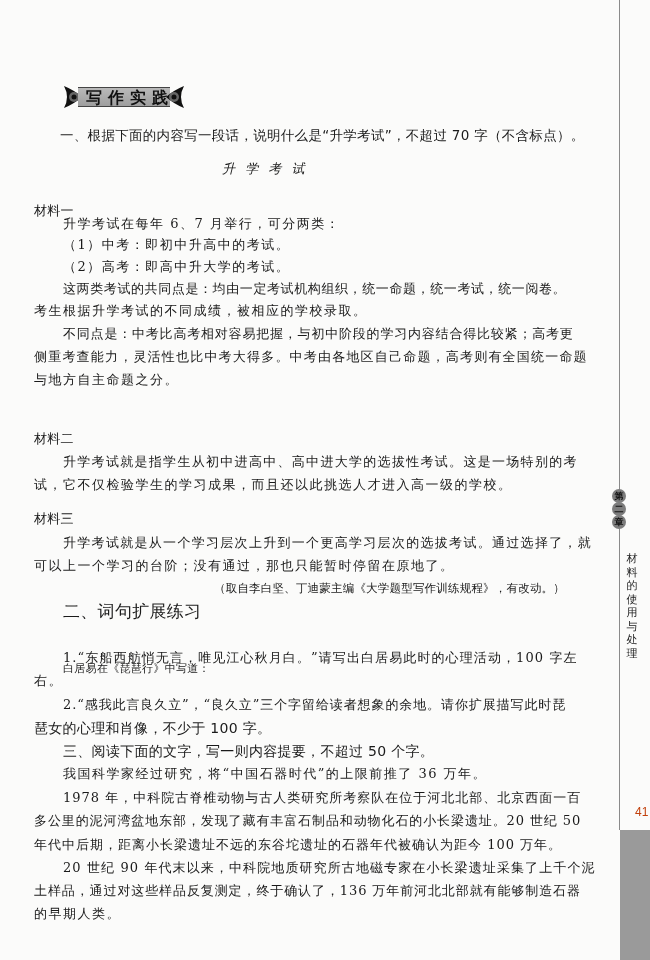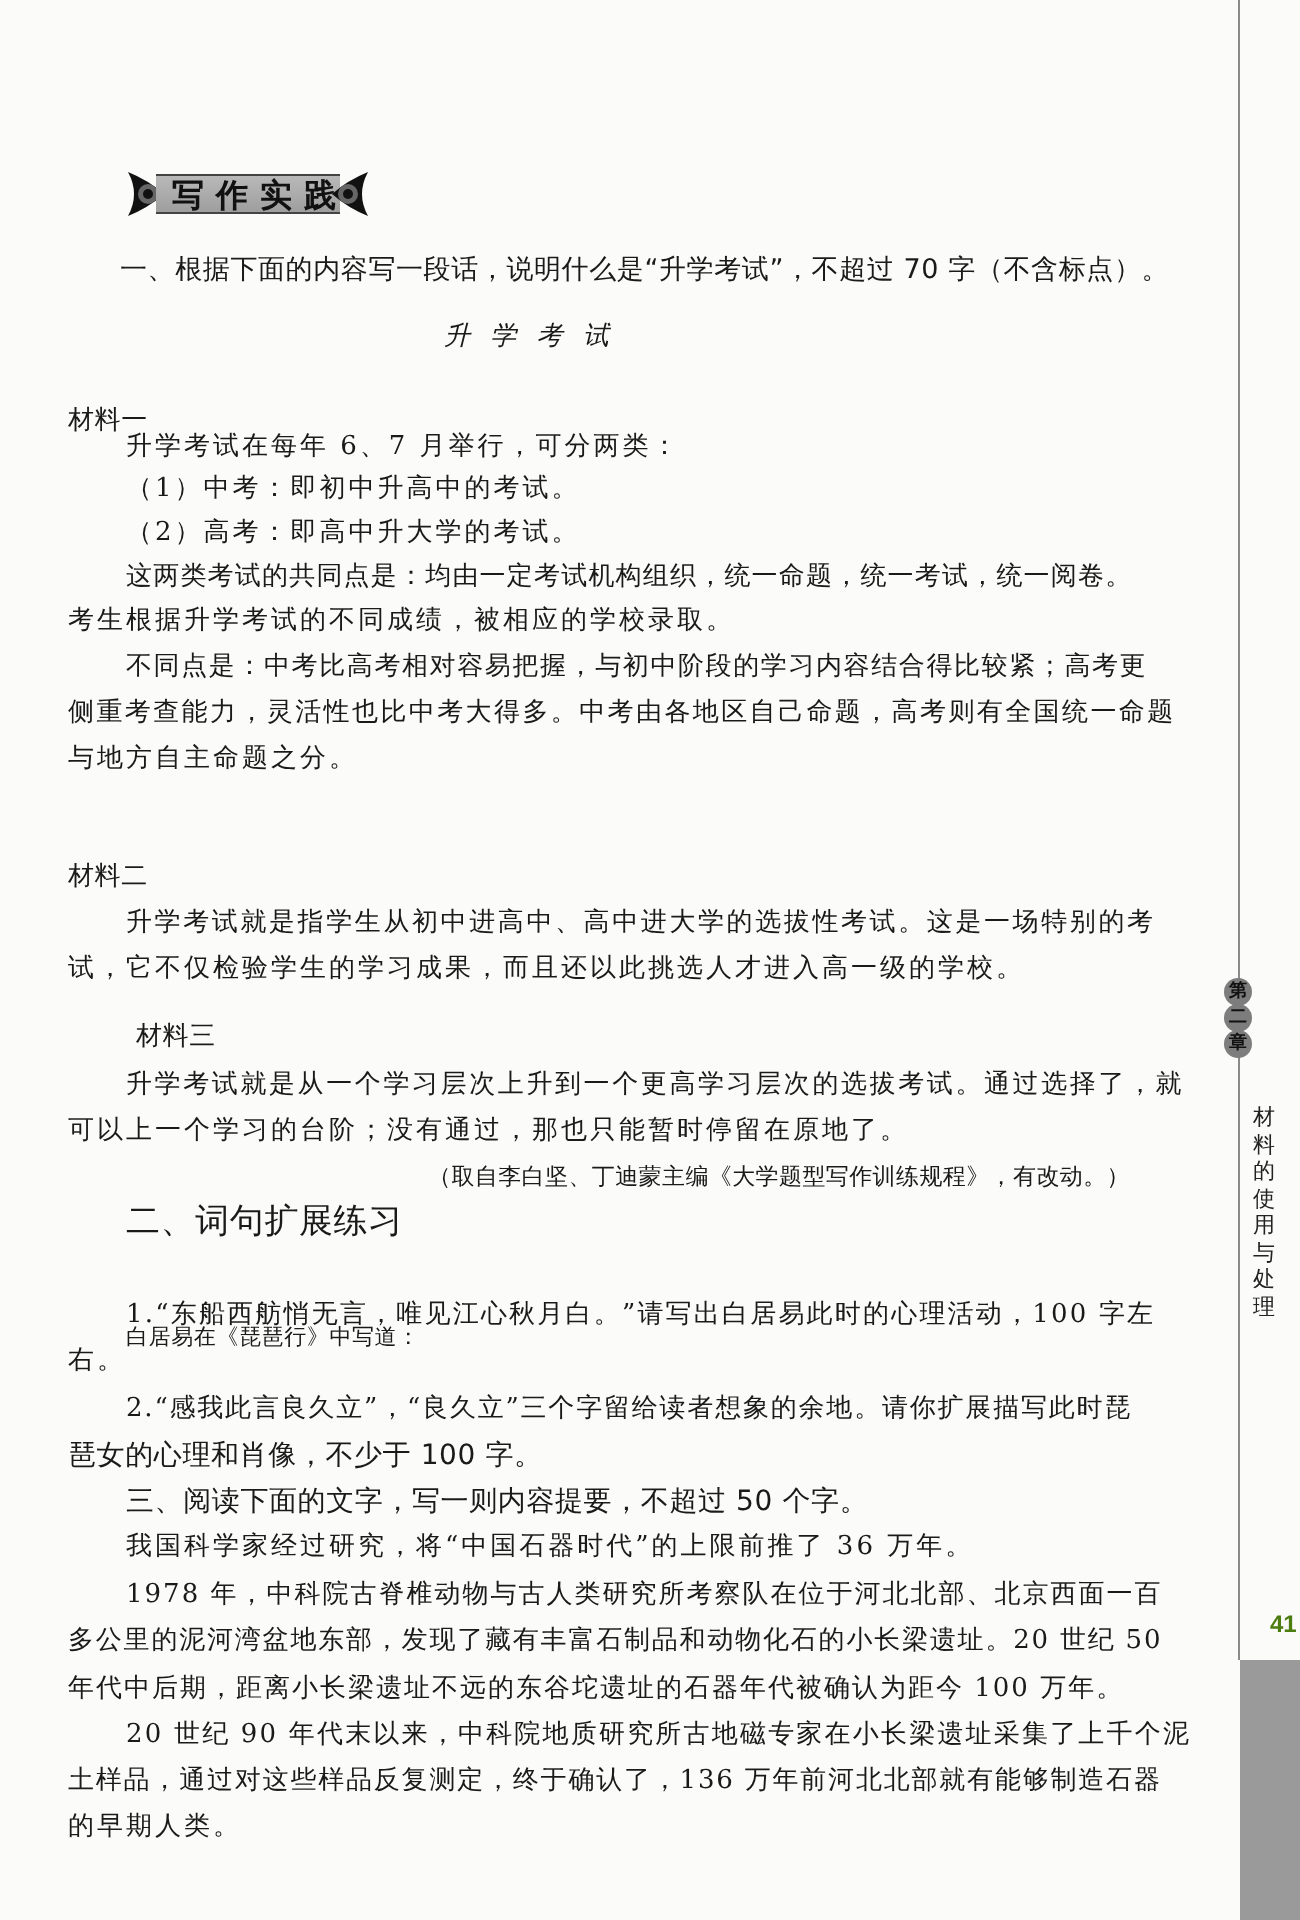--- a/index.html
+++ b/index.html
@@ -31,22 +31,22 @@
     position: absolute; left: 612px; width: 14px; height: 14px; border-radius: 50%;
     background: #7d7d7d; color: #111; font-size: 9px; line-height: 14px; text-align: center;
     font-weight: bold; font-family: "DejaVu Serif", serif;
   }
   .side-title {
     position: absolute; left: 625px; top: 552px; width: 14px;
     font-size: 11px; line-height: 13.5px; text-align: center; color: #222;
     font-family: "DejaVu Serif", serif;
   }
   .pagenum {
-    position: absolute; left: 635px; top: 805px; font-size: 12px; font-weight: bold;
-    font-family: "Liberation Sans", sans-serif; color: #4d7c0f;
+    position: absolute; left: 635px; top: 805px; font-size: 12px; font-weight: normal;
+    font-family: "Liberation Sans", sans-serif; color: #c2410c;
   }
   .greyblock {
     position: absolute; left: 620px; top: 830px; width: 30px; height: 130px; background: #9a9a9a;
   }
 </style>
 </head>
 <body>
 
 <div class="banner">
   <svg class="orn" style="left:0" viewBox="0 0 22 26">
@@ -73,21 +73,21 @@
 <div class="t" style="left:63px; top:281px; letter-spacing:0.6px;">这两类考试的共同点是：均由一定考试机构组织，统一命题，统一考试，统一阅卷。</div>
 <div class="t" style="left:34px; top:303px;">考生根据升学考试的不同成绩，被相应的学校录取。</div>
 <div class="t" style="left:63px; top:326px; letter-spacing:0.8px;">不同点是：中考比高考相对容易把握，与初中阶段的学习内容结合得比较紧；高考更</div>
 <div class="t" style="left:34px; top:349px; letter-spacing:1.2px;">侧重考查能力，灵活性也比中考大得多。中考由各地区自己命题，高考则有全国统一命题</div>
 <div class="t" style="left:34px; top:372px;">与地方自主命题之分。</div>
 
 <div class="t ts" style="left:34px; top:431px;">材料二</div>
 <div class="t" style="left:63px; top:454px; letter-spacing:1.3px;">升学考试就是指学生从初中进高中、高中进大学的选拔性考试。这是一场特别的考</div>
 <div class="t" style="left:34px; top:477px;">试，它不仅检验学生的学习成果，而且还以此挑选人才进入高一级的学校。</div>
 
-<div class="t ts" style="left:34px; top:511px;margin-left:34px;">材料三</div>
+<div class="t ts" style="left:34px; top:511px;">材料三</div>
 <div class="t" style="left:63px; top:535px; letter-spacing:1.3px;">升学考试就是从一个学习层次上升到一个更高学习层次的选拔考试。通过选择了，就</div>
 <div class="t" style="left:34px; top:558px;text-align:right;">可以上一个学习的台阶；没有通过，那也只能暂时停留在原地了。</div>
 <div class="t ts" style="left:214px; top:580px; font-size:11.5px; letter-spacing:0.2px;">（取自李白坚、丁迪蒙主编《大学题型写作训练规程》，有改动。）</div>
 
 <div class="t ts" style="left:63px; top:603px; font-size:17px;text-align:right;">二、词句扩展练习</div>
 <div class="t ts" style="left:63px; top:661px; font-size:11px;">白居易在《琵琶行》中写道：</div>
 <div class="t" style="left:63px; top:650px; letter-spacing:1.1px;text-align:right;">1.“东船西舫悄无言，唯见江心秋月白。”请写出白居易此时的心理活动，100 字左</div>
 <div class="t" style="left:34px; top:673px;">右。</div>
 <div class="t" style="left:63px; top:697px; letter-spacing:0.9px;text-align:right;">2.“感我此言良久立”，“良久立”三个字留给读者想象的余地。请你扩展描写此时琵</div>
 <div class="t ts" style="left:34px; top:720px; font-size:14px;">琶女的心理和肖像，不少于 100 字。</div>

